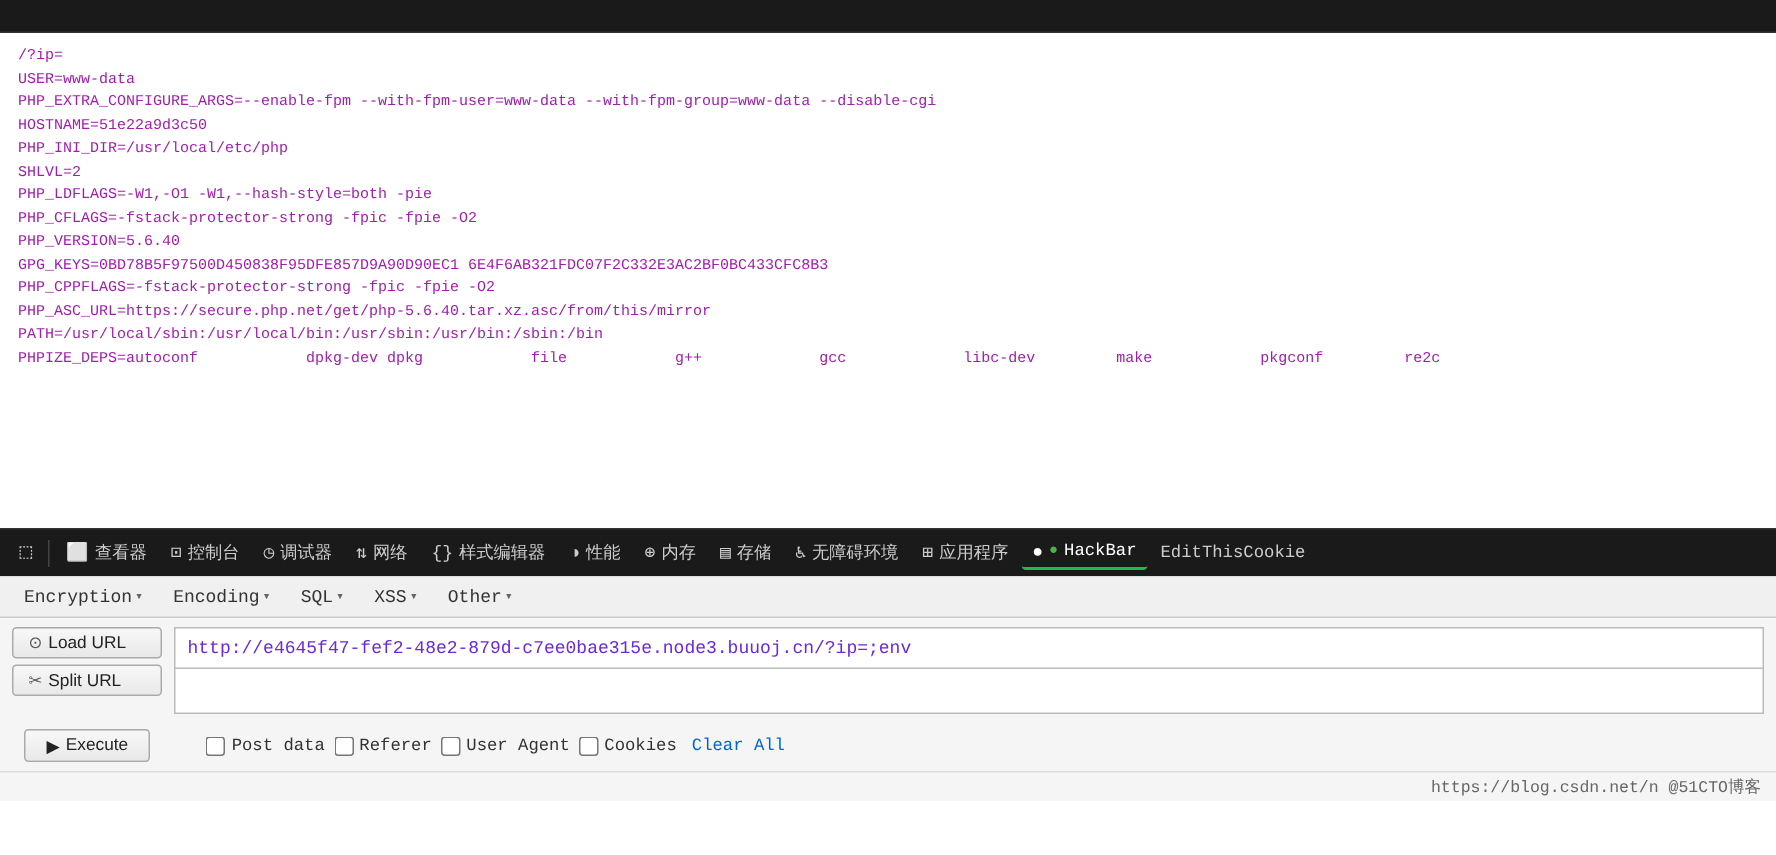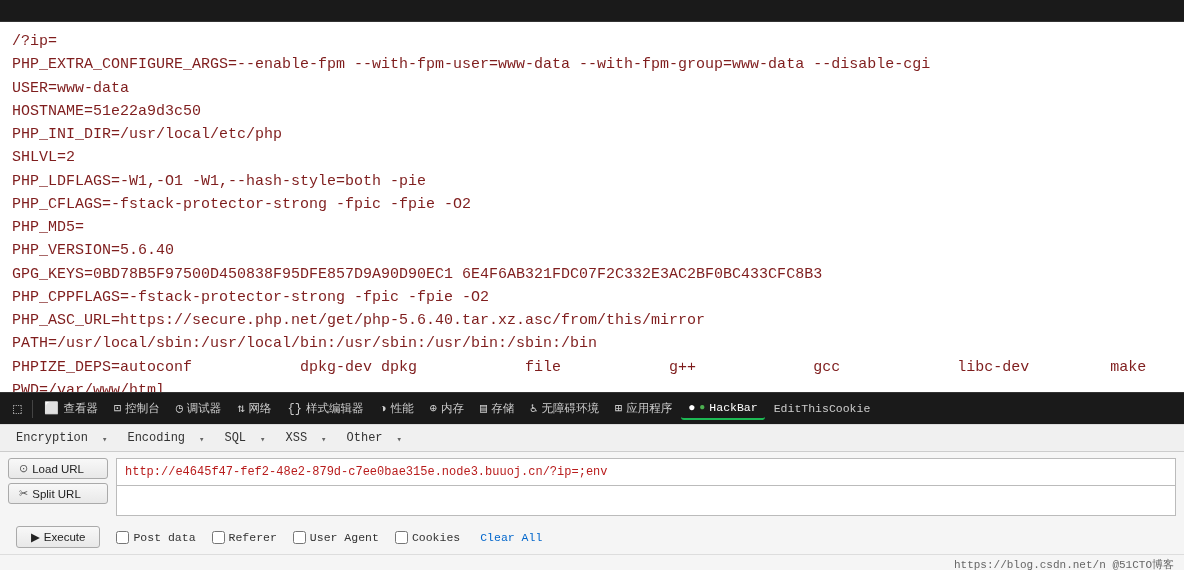--- a/index.html
+++ b/index.html
@@ -1,25 +1,25 @@
 <!DOCTYPE html>
 <html><head>
   <meta charset="utf-8">
   <style>
     * { margin: 0; padding: 0; box-sizing: border-box; }
     body { font-family: 'Courier New', Courier, monospace; background: #fff; font-size: 13px; width: 1184px; height: 570px; overflow: hidden; }
 
     
     #main-content {
       background: #fff;
-      color: #7f1d1d;
+      color: #a21caf;
       padding: 8px 12px;
-      height: 370px;
+      height: 330px;
       overflow: hidden;
-      font-size: 15px;
+      font-size: 10px;
       line-height: 1.55;
     }
 
     #main-content .line { white-space: pre; }
 
     
     #devtools-toolbar {
       background: #1a1a1a;
       color: #ccc;
       height: 32px;
@@ -62,22 +62,22 @@
       align-items: center;
       padding: 4px 8px;
       gap: 4px;
     }
     .menu-item {
       font-size: 12px;
       color: #333;
       padding: 2px 8px;
       cursor: pointer;
       display: flex;
-      align-items: flex-end;
-      gap: 14px;
+      align-items: center;
+      gap: 2px;
     }
     .menu-arrow { font-size: 9px; color: #666; }
 
     
     #hackbar-body {
       display: flex;
       padding: 6px 8px;
       gap: 8px;
       align-items: flex-start;
     }
@@ -110,21 +110,21 @@
       flex-direction: column;
     }
 
     #url-input {
       width: 100%;
       padding: 5px 8px;
       border: 1px solid #bbb;
       background: #fff;
       font-size: 12px;
       font-family: 'Courier New', Courier, monospace;
-      color: #b91c1c;
+      color: #6d28d9;
       outline: none;
       min-height: 28px;
     }
 
     #url-extra-box {
       border: 1px solid #bbb;
       border-top: none;
       background: #fff;
       min-height: 30px;
       padding: 4px 8px;
@@ -148,22 +148,22 @@
       border-radius: 3px;
       font-size: 11.5px;
       cursor: pointer;
       color: #222;
       margin-left: 8px;
     }
 
     .checkbox-group {
       display: flex;
       align-items: flex-start;
-      gap: 16px;
-      margin-left: 0;
+      gap: 6px;
+      margin-left: 21px;
     }
     .checkbox-item {
       display: flex;
       align-items: center;
       gap: 4px;
       font-size: 11.5px;
       color: #333;
       cursor: pointer;
     }
     .checkbox-item input { margin: 0; cursor: pointer; }
@@ -203,35 +203,33 @@
 </head>
 <body>
 
 <div id="title-bar">
   <span></span>
 </div>
 
 <div id="main-content">
 <div class="line">/?ip=</div>
     <div class="line"></div>
+    <div class="line">USER=www-data</div>
     <div class="line">PHP_EXTRA_CONFIGURE_ARGS=--enable-fpm --with-fpm-user=www-data --with-fpm-group=www-data --disable-cgi</div>
-    <div class="line">USER=www-data</div>
     <div class="line">HOSTNAME=51e22a9d3c50</div>
     <div class="line">PHP_INI_DIR=/usr/local/etc/php</div>
     <div class="line">SHLVL=2</div>
     <div class="line">PHP_LDFLAGS=-W1,-O1 -W1,--hash-style=both -pie</div>
     <div class="line">PHP_CFLAGS=-fstack-protector-strong -fpic -fpie -O2</div>
-    <div class="line">PHP_MD5=</div>
     <div class="line">PHP_VERSION=5.6.40</div>
     <div class="line">GPG_KEYS=0BD78B5F97500D450838F95DFE857D9A90D90EC1 6E4F6AB321FDC07F2C332E3AC2BF0BC433CFC8B3</div>
     <div class="line">PHP_CPPFLAGS=-fstack-protector-strong -fpic -fpie -O2</div>
     <div class="line">PHP_ASC_URL=https://secure.php.net/get/php-5.6.40.tar.xz.asc/from/this/mirror</div>
     <div class="line">PATH=/usr/local/sbin:/usr/local/bin:/usr/sbin:/usr/bin:/sbin:/bin</div>
     <div class="line">PHPIZE_DEPS=autoconf            dpkg-dev dpkg            file            g++             gcc             libc-dev         make            pkgconf         re2c</div>
-    <div class="line">PWD=/var/www/html</div>
   </div>
 
 <div id="devtools-toolbar">
 <div class="toolbar-item">
       <span style="font-size:14px;">⬚</span>
     </div>
     <div class="toolbar-sep"></div>
     <div class="toolbar-item">
       <span class="icon">⬜</span>
       <span>查看器</span>

